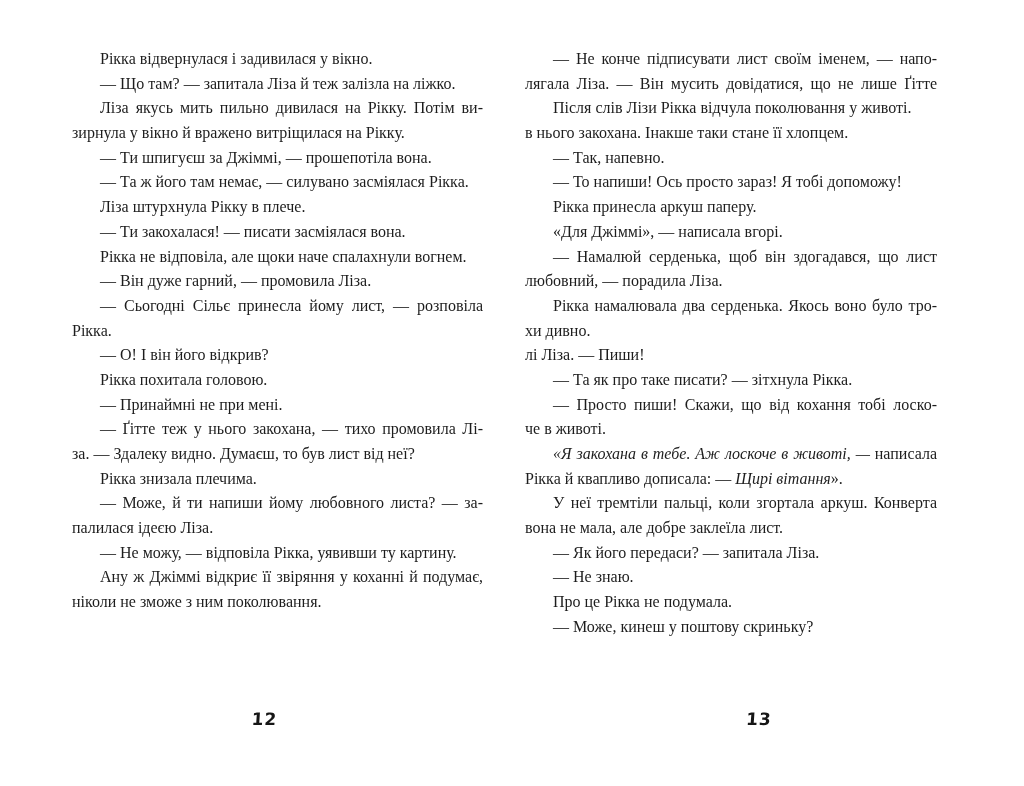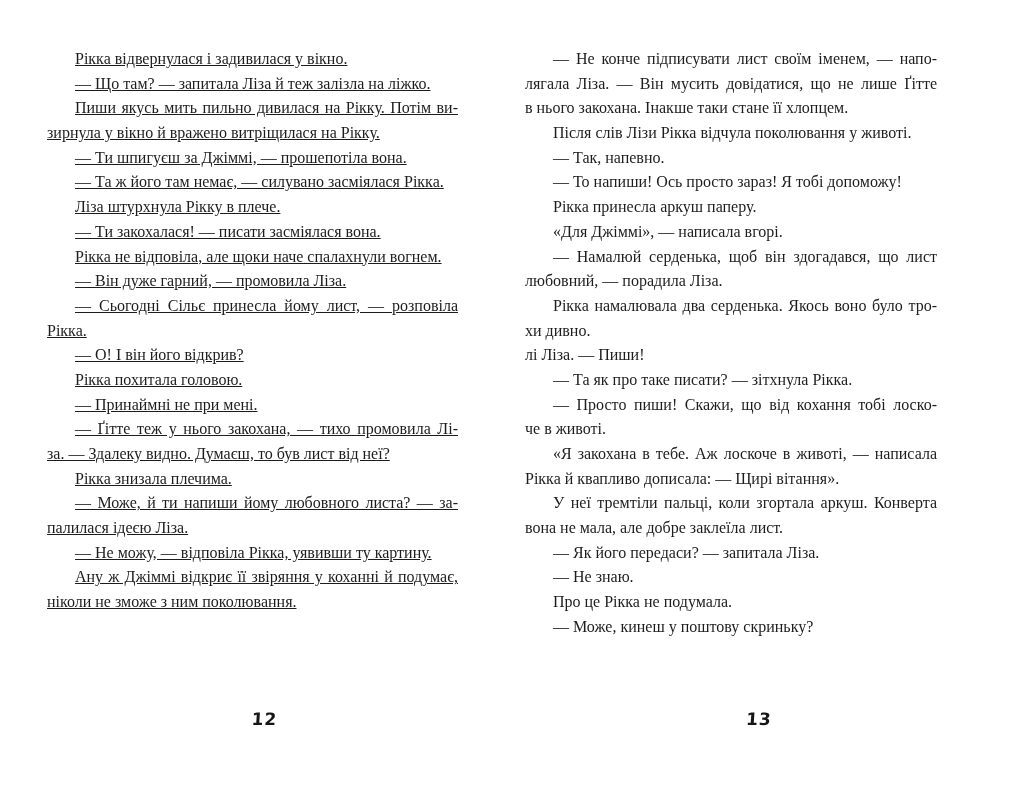--- a/index.html
+++ b/index.html
@@ -12,38 +12,38 @@
     background: #ffffff;
     position: relative;
     overflow: hidden;
     font-family: "Liberation Serif", serif;
     color: #1d1d1d;
   }
   .page-column {
     position: absolute;
     top: 47px;
   }
-  .col-left  { left: 47px;  width: 411px; text-decoration: underline; }
+  .col-left  { left: 72px;  width: 411px; }
   .col-right { left: 525px; width: 412px; }
 
   .line {
     font-size: 16px;
     line-height: 24.7px;
     height: 24.7px;
     white-space: nowrap;
     overflow: hidden;
     text-align: left;
   }
   .line.fill {
     white-space: normal;
     text-align: justify;
     text-align-last: justify;
   }
   .line.indent { padding-left: 28px; }
-  .italic { }
+  .italic { font-style: italic; }
 
   .page-number {
     position: absolute;
     top: 709px;
     text-align: center;
     font-family: "DejaVu Sans", sans-serif;
     font-size: 17px;
     font-weight: 600;
     letter-spacing: 1px;
     transform: skewX(-4deg);
@@ -53,21 +53,21 @@
   .num-right { left: 553px; width: 412px; }
 </style>
 </head>
 <body>
 
 <div>
 
   <div class="page-column col-left">
       <div class="line indent"><span>Рікка відвернулася і задивилася у вікно.</span></div>
       <div class="line indent"><span>— Що там? — запитала Ліза й теж залізла на ліжко.</span></div>
-      <div class="line indent fill"><span>Пиши якусь мить пильно дивилася на Рікку. Потім ви-</span></div>
+      <div class="line indent fill"><span>Ліза якусь мить пильно дивилася на Рікку. Потім ви-</span></div>
       <div class="line"><span>зирнула у вікно й вражено витріщилася на Рікку.</span></div>
       <div class="line indent"><span>— Ти шпигуєш за Джіммі, — прошепотіла вона.</span></div>
       <div class="line indent"><span>— Та ж його там немає, — силувано засміялася Рікка.</span></div>
       <div class="line indent"><span>Ліза штурхнула Рікку в плече.</span></div>
       <div class="line indent"><span>— Ти закохалася! — писати засміялася вона.</span></div>
       <div class="line indent"><span>Рікка не відповіла, але щоки наче спалахнули вогнем.</span></div>
       <div class="line indent"><span>— Він дуже гарний, — промовила Ліза.</span></div>
       <div class="line indent fill"><span>— Сьогодні Сільє принесла йому лист, — розповіла</span></div>
       <div class="line"><span>Рікка.</span></div>
       <div class="line indent"><span>— О! І він його відкрив?</span></div>
@@ -79,22 +79,22 @@
       <div class="line indent fill"><span>— Може, й ти напиши йому любовного листа? — за-</span></div>
       <div class="line"><span>палилася ідеєю Ліза.</span></div>
       <div class="line indent"><span>— Не можу, — відповіла Рікка, уявивши ту картину.</span></div>
       <div class="line indent fill"><span>Ану ж Джіммі відкриє її звіряння у коханні й подумає,</span></div>
       <div class="line"><span>ніколи не зможе з ним поколювання.</span></div>
     </div>
 
   <div class="page-column col-right">
       <div class="line indent fill"><span>— Не конче підписувати лист своїм іменем, — напо-</span></div>
       <div class="line fill"><span>лягала Ліза. — Він мусить довідатися, що не лише Ґітте</span></div>
+      <div class="line indent"><span>Після слів Лізи Рікка відчула поколювання у животі.</span></div>
       <div class="line"><span>в нього закохана. Інакше таки стане її хлопцем.</span></div>
-      <div class="line indent"><span>Після слів Лізи Рікка відчула поколювання у животі.</span></div>
       <div class="line indent"><span>— Так, напевно.</span></div>
       <div class="line indent"><span>— То напиши! Ось просто зараз! Я тобі допоможу!</span></div>
       <div class="line indent"><span>Рікка принесла аркуш паперу.</span></div>
       <div class="line indent"><span>«Для Джіммі», — написала вгорі.</span></div>
       <div class="line indent fill"><span>— Намалюй серденька, щоб він здогадався, що лист</span></div>
       <div class="line"><span>любовний, — порадила Ліза.</span></div>
       <div class="line indent fill"><span>Рікка намалювала два серденька. Якось воно було тро-</span></div>
       <div class="line"><span>хи дивно.</span></div>
       <div class="line"><span>лі Ліза. — Пиши!</span></div>
       <div class="line indent"><span>— Та як про таке писати? — зітхнула Рікка.</span></div>

